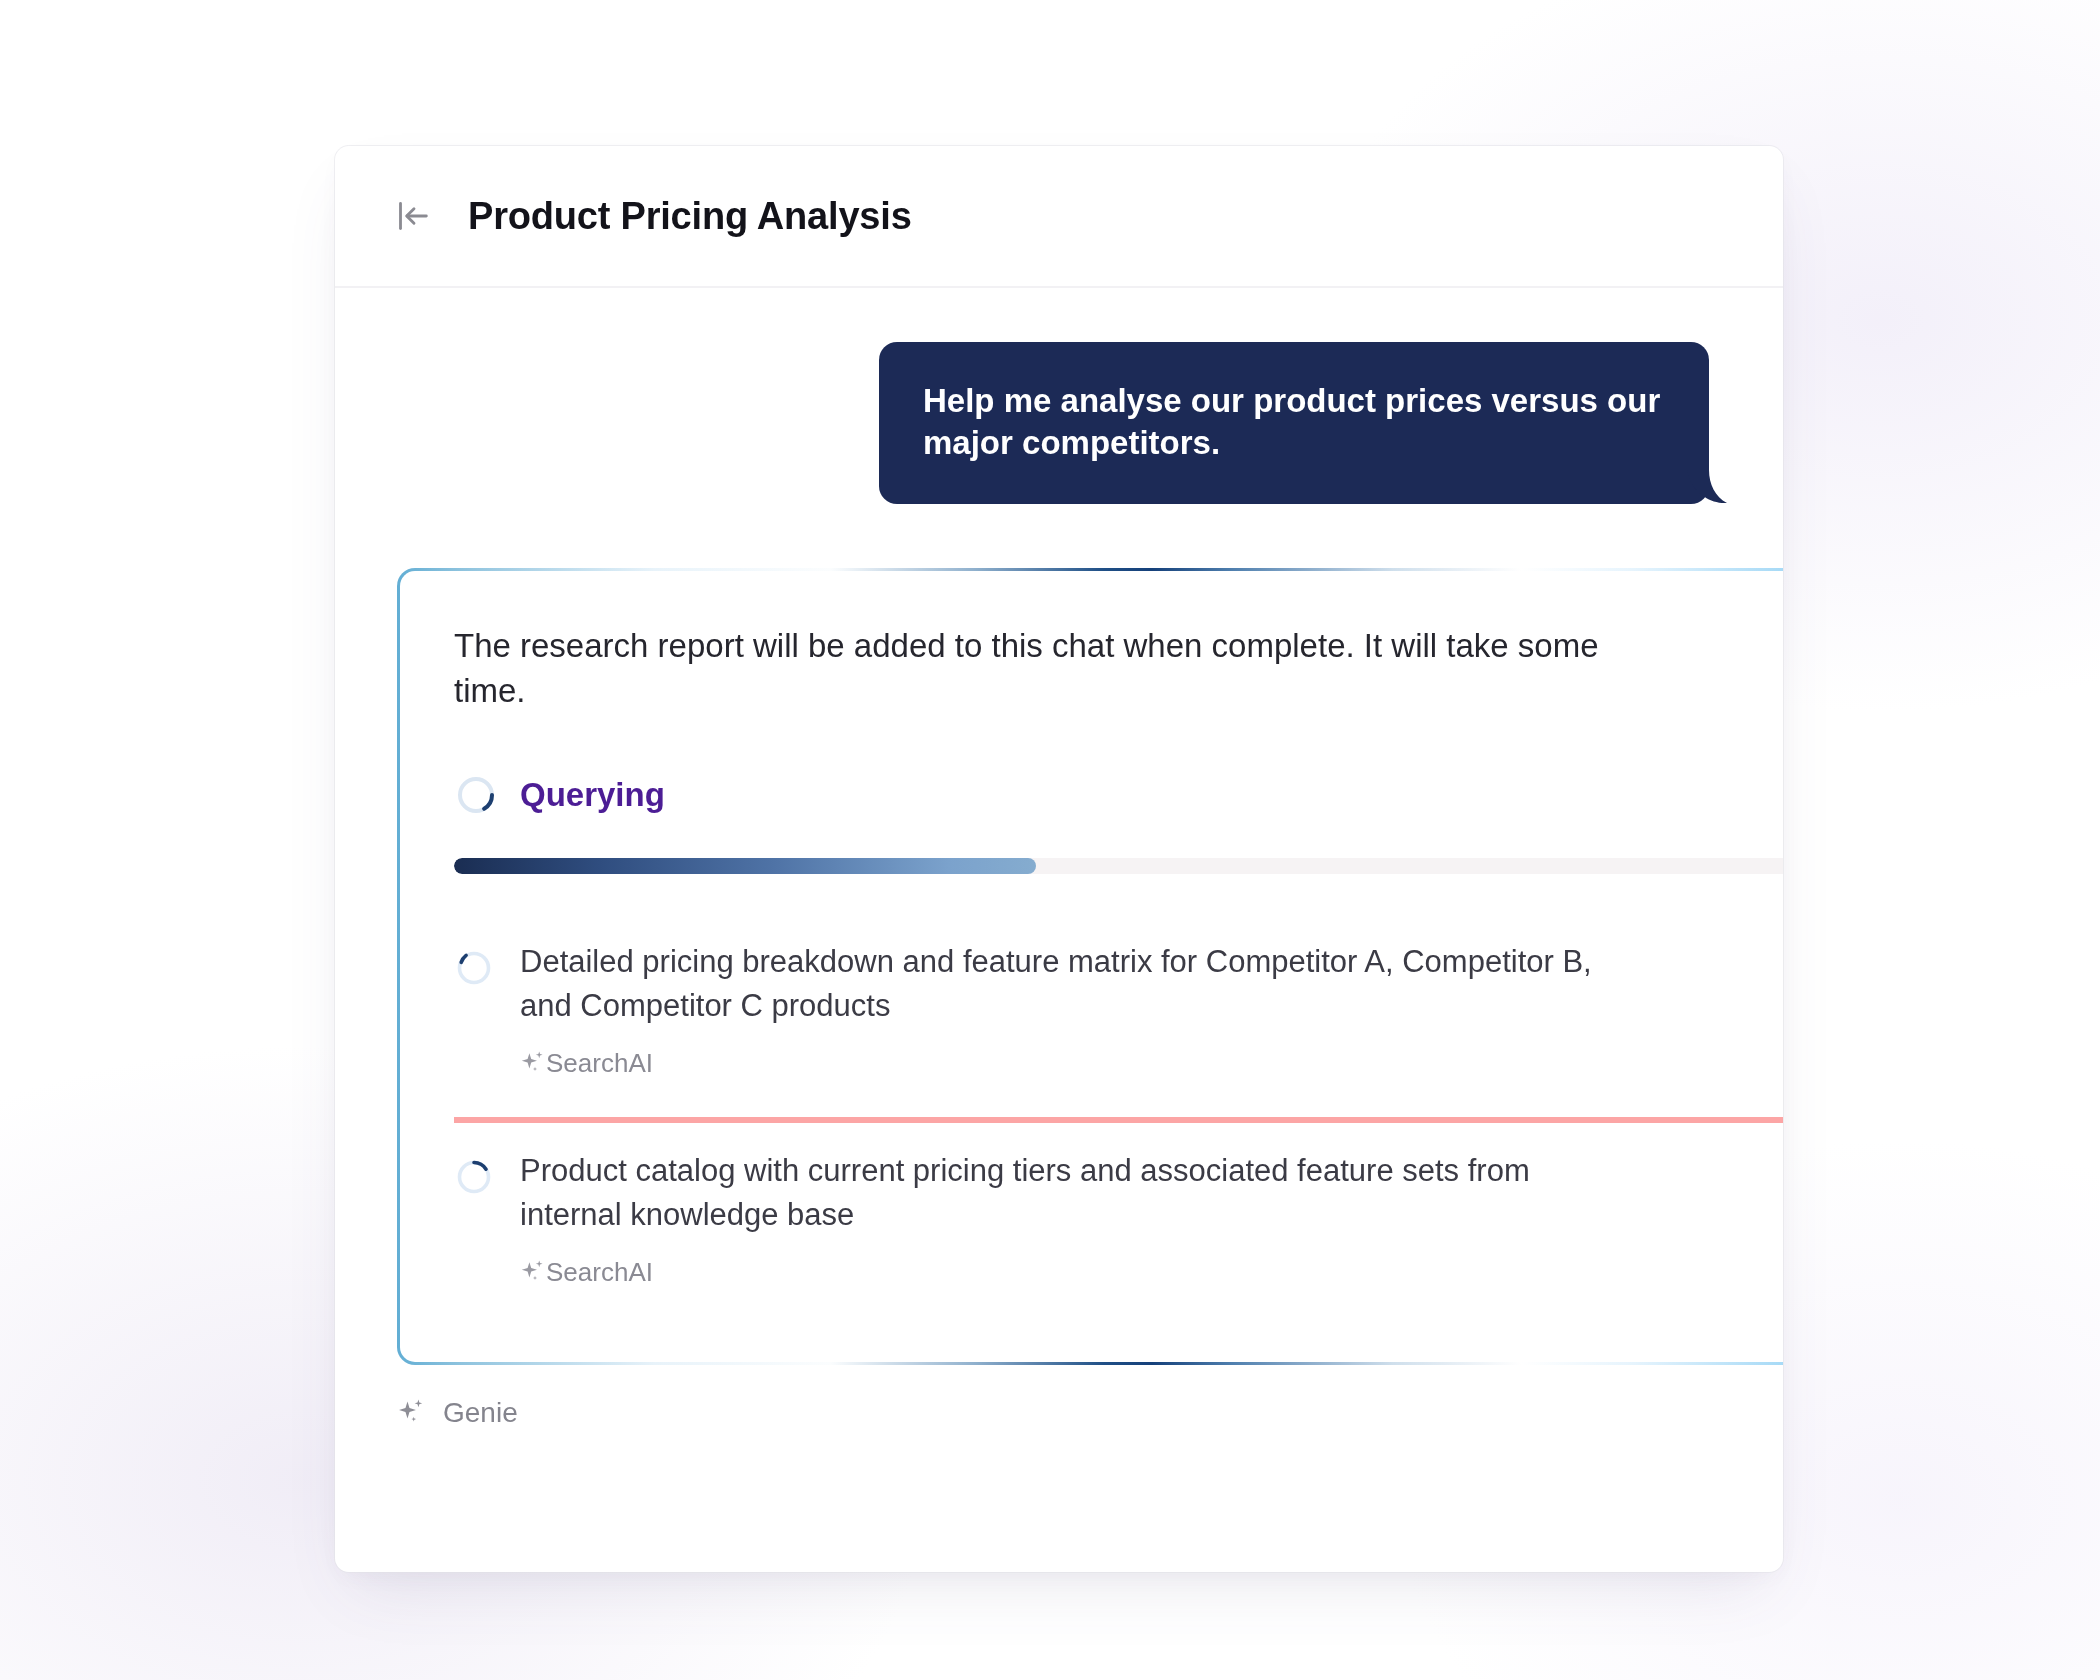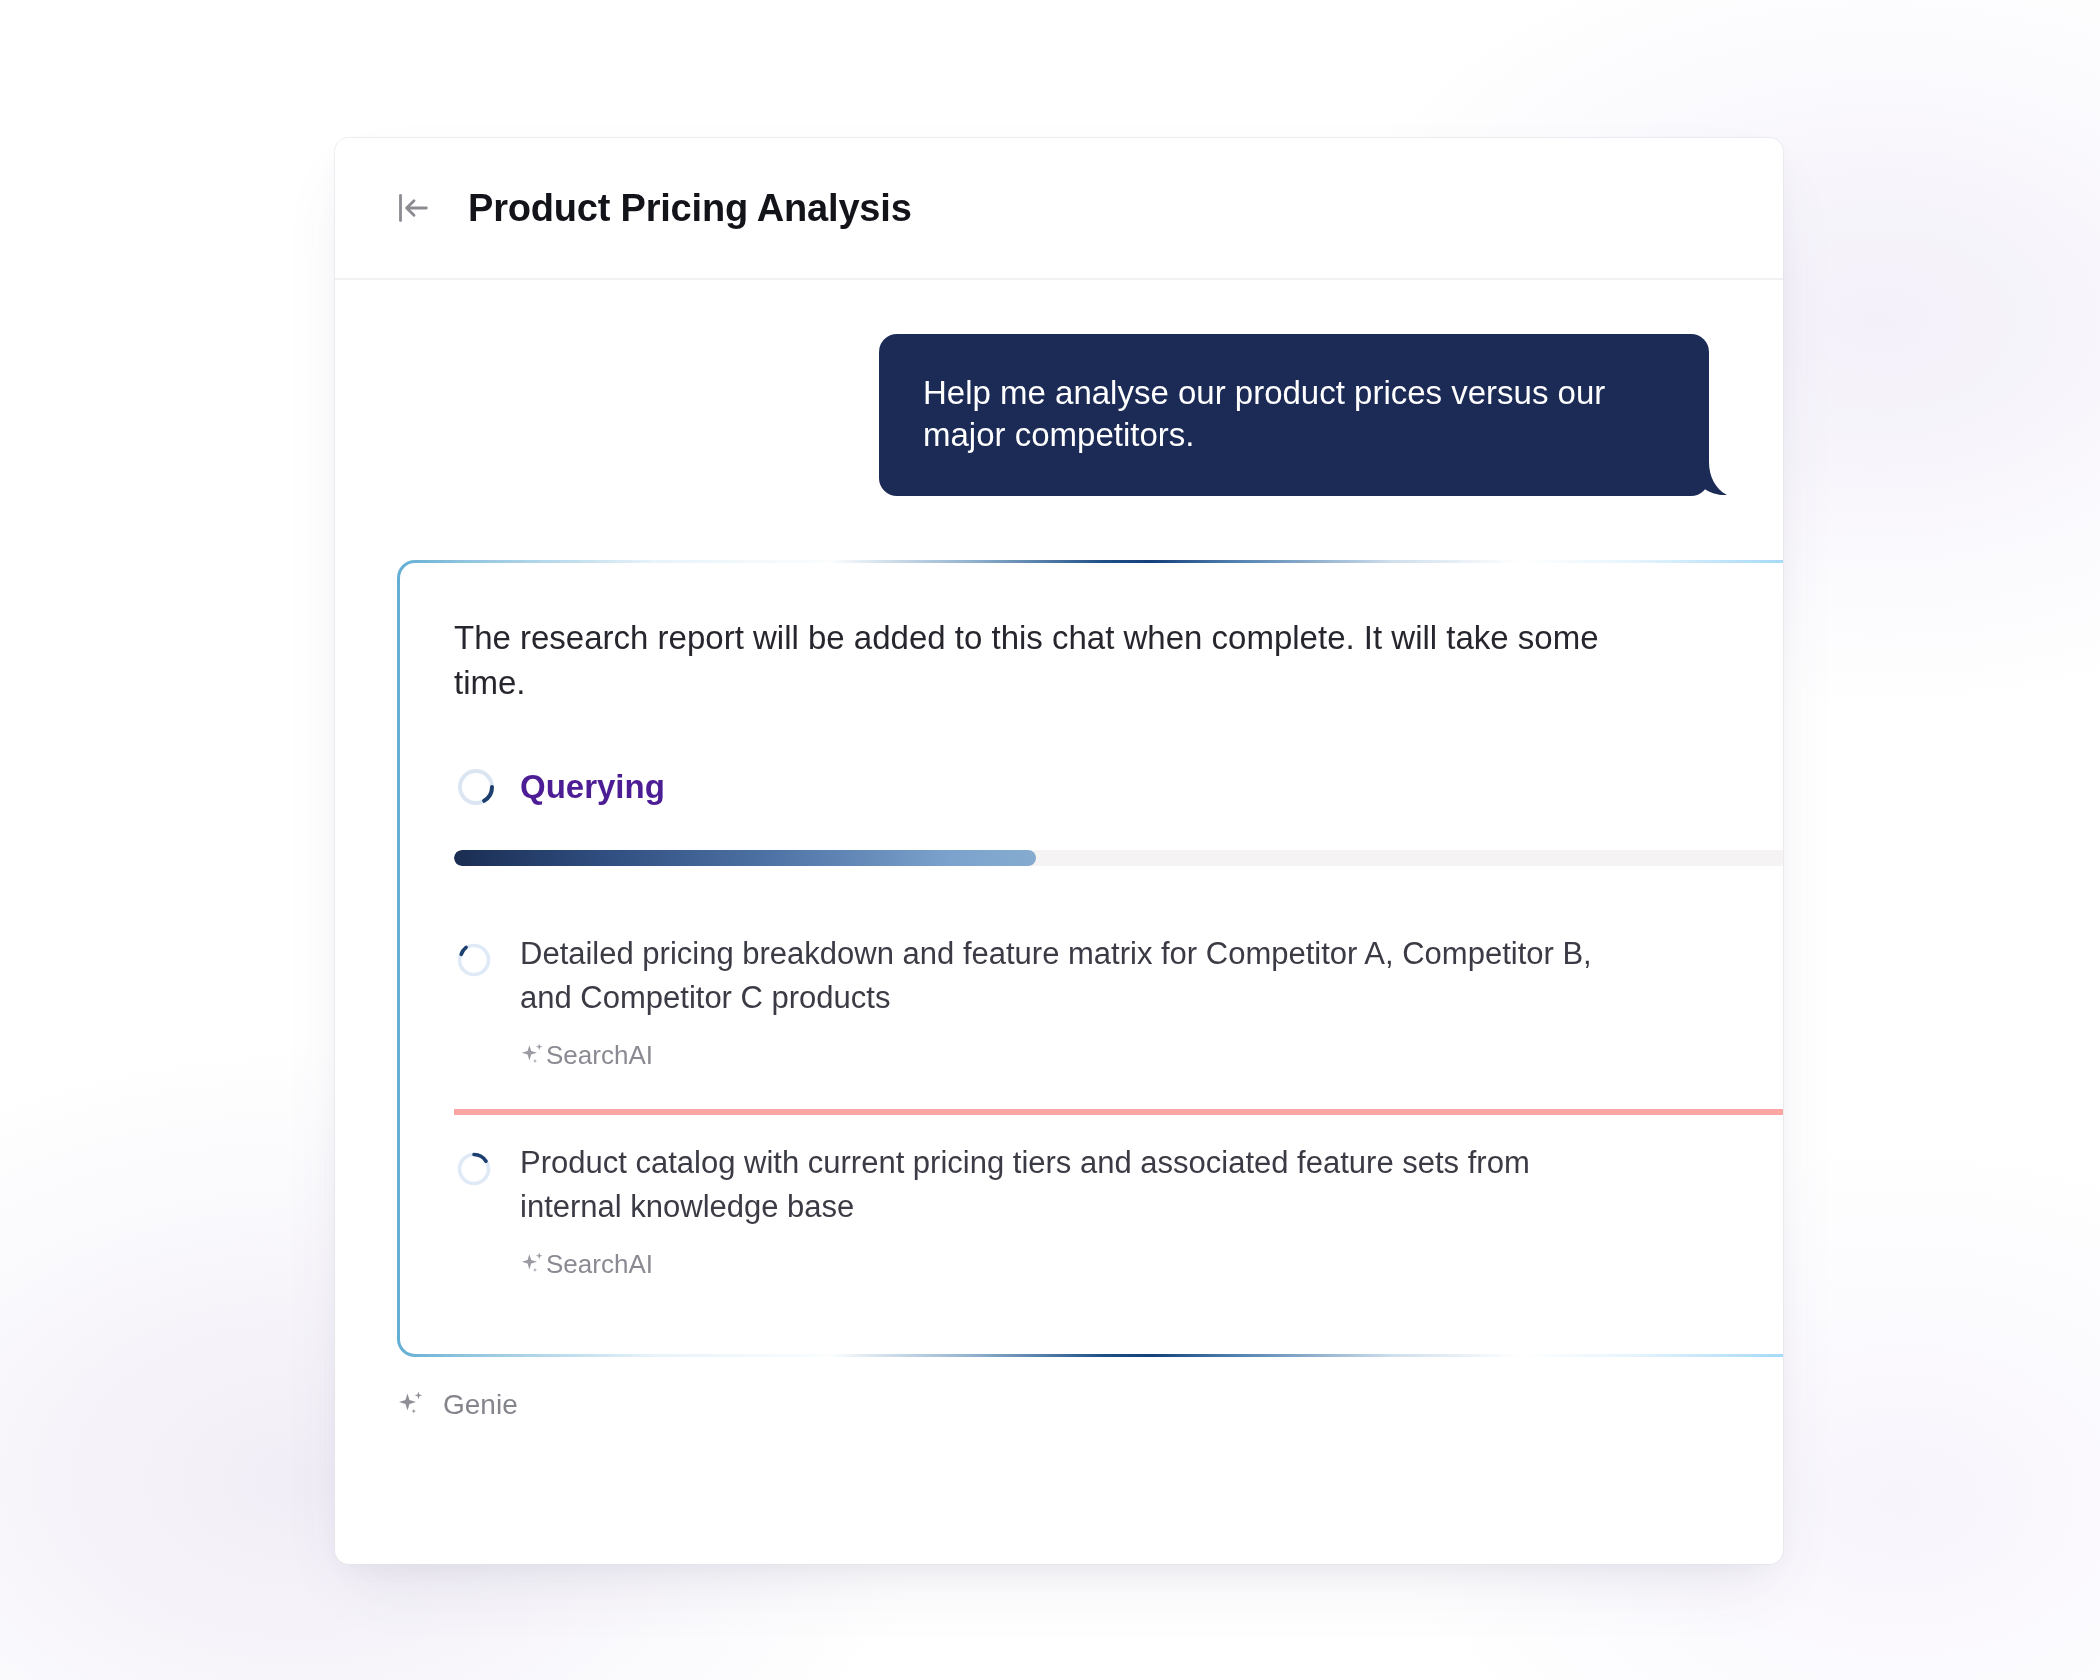--- a/index.html
+++ b/index.html
@@ -21,21 +21,21 @@
       radial-gradient(ellipse 900px 620px at 300px 1480px, rgba(238,234,245,0.85) 0%, rgba(255,255,255,0) 70%),
       radial-gradient(ellipse 820px 560px at 1880px 320px,  rgba(240,236,248,0.80) 0%, rgba(255,255,255,0) 70%),
       radial-gradient(ellipse 700px 500px at 1900px 1500px, rgba(243,239,250,0.65) 0%, rgba(255,255,255,0) 72%),
       #ffffff;
   }
 
   
   .panel {
     position: absolute;
     left: 335px;
-    top: 138px;
+    top: 146px;
     width: 1448px;
     height: 1426px;
     background: #ffffff;
     border-radius: 14px;
     box-shadow:
       0 0 0 1px rgba(226,226,232,0.55),
       0 30px 64px -20px rgba(86,80,120,0.13),
       0 8px 26px -10px rgba(86,80,120,0.08);
     overflow: hidden;
   }
@@ -82,21 +82,21 @@
   }
   .user-bubble {
     position: relative;
     max-width: 830px;
     background: #1c2a56;
     color: #ffffff;
     border-radius: 18px;
     padding: 38px 42px 40px 44px;
     font-size: 33px;
     line-height: 1.27;
-    font-weight: 400;
+    font-weight: 700;
   }
   .user-bubble .tail {
     position: absolute;
     right: -18px;
     bottom: 0px;
     width: 40px;
     height: 34px;
     overflow: hidden;
   }
   .user-bubble .tail svg { display: block; }

